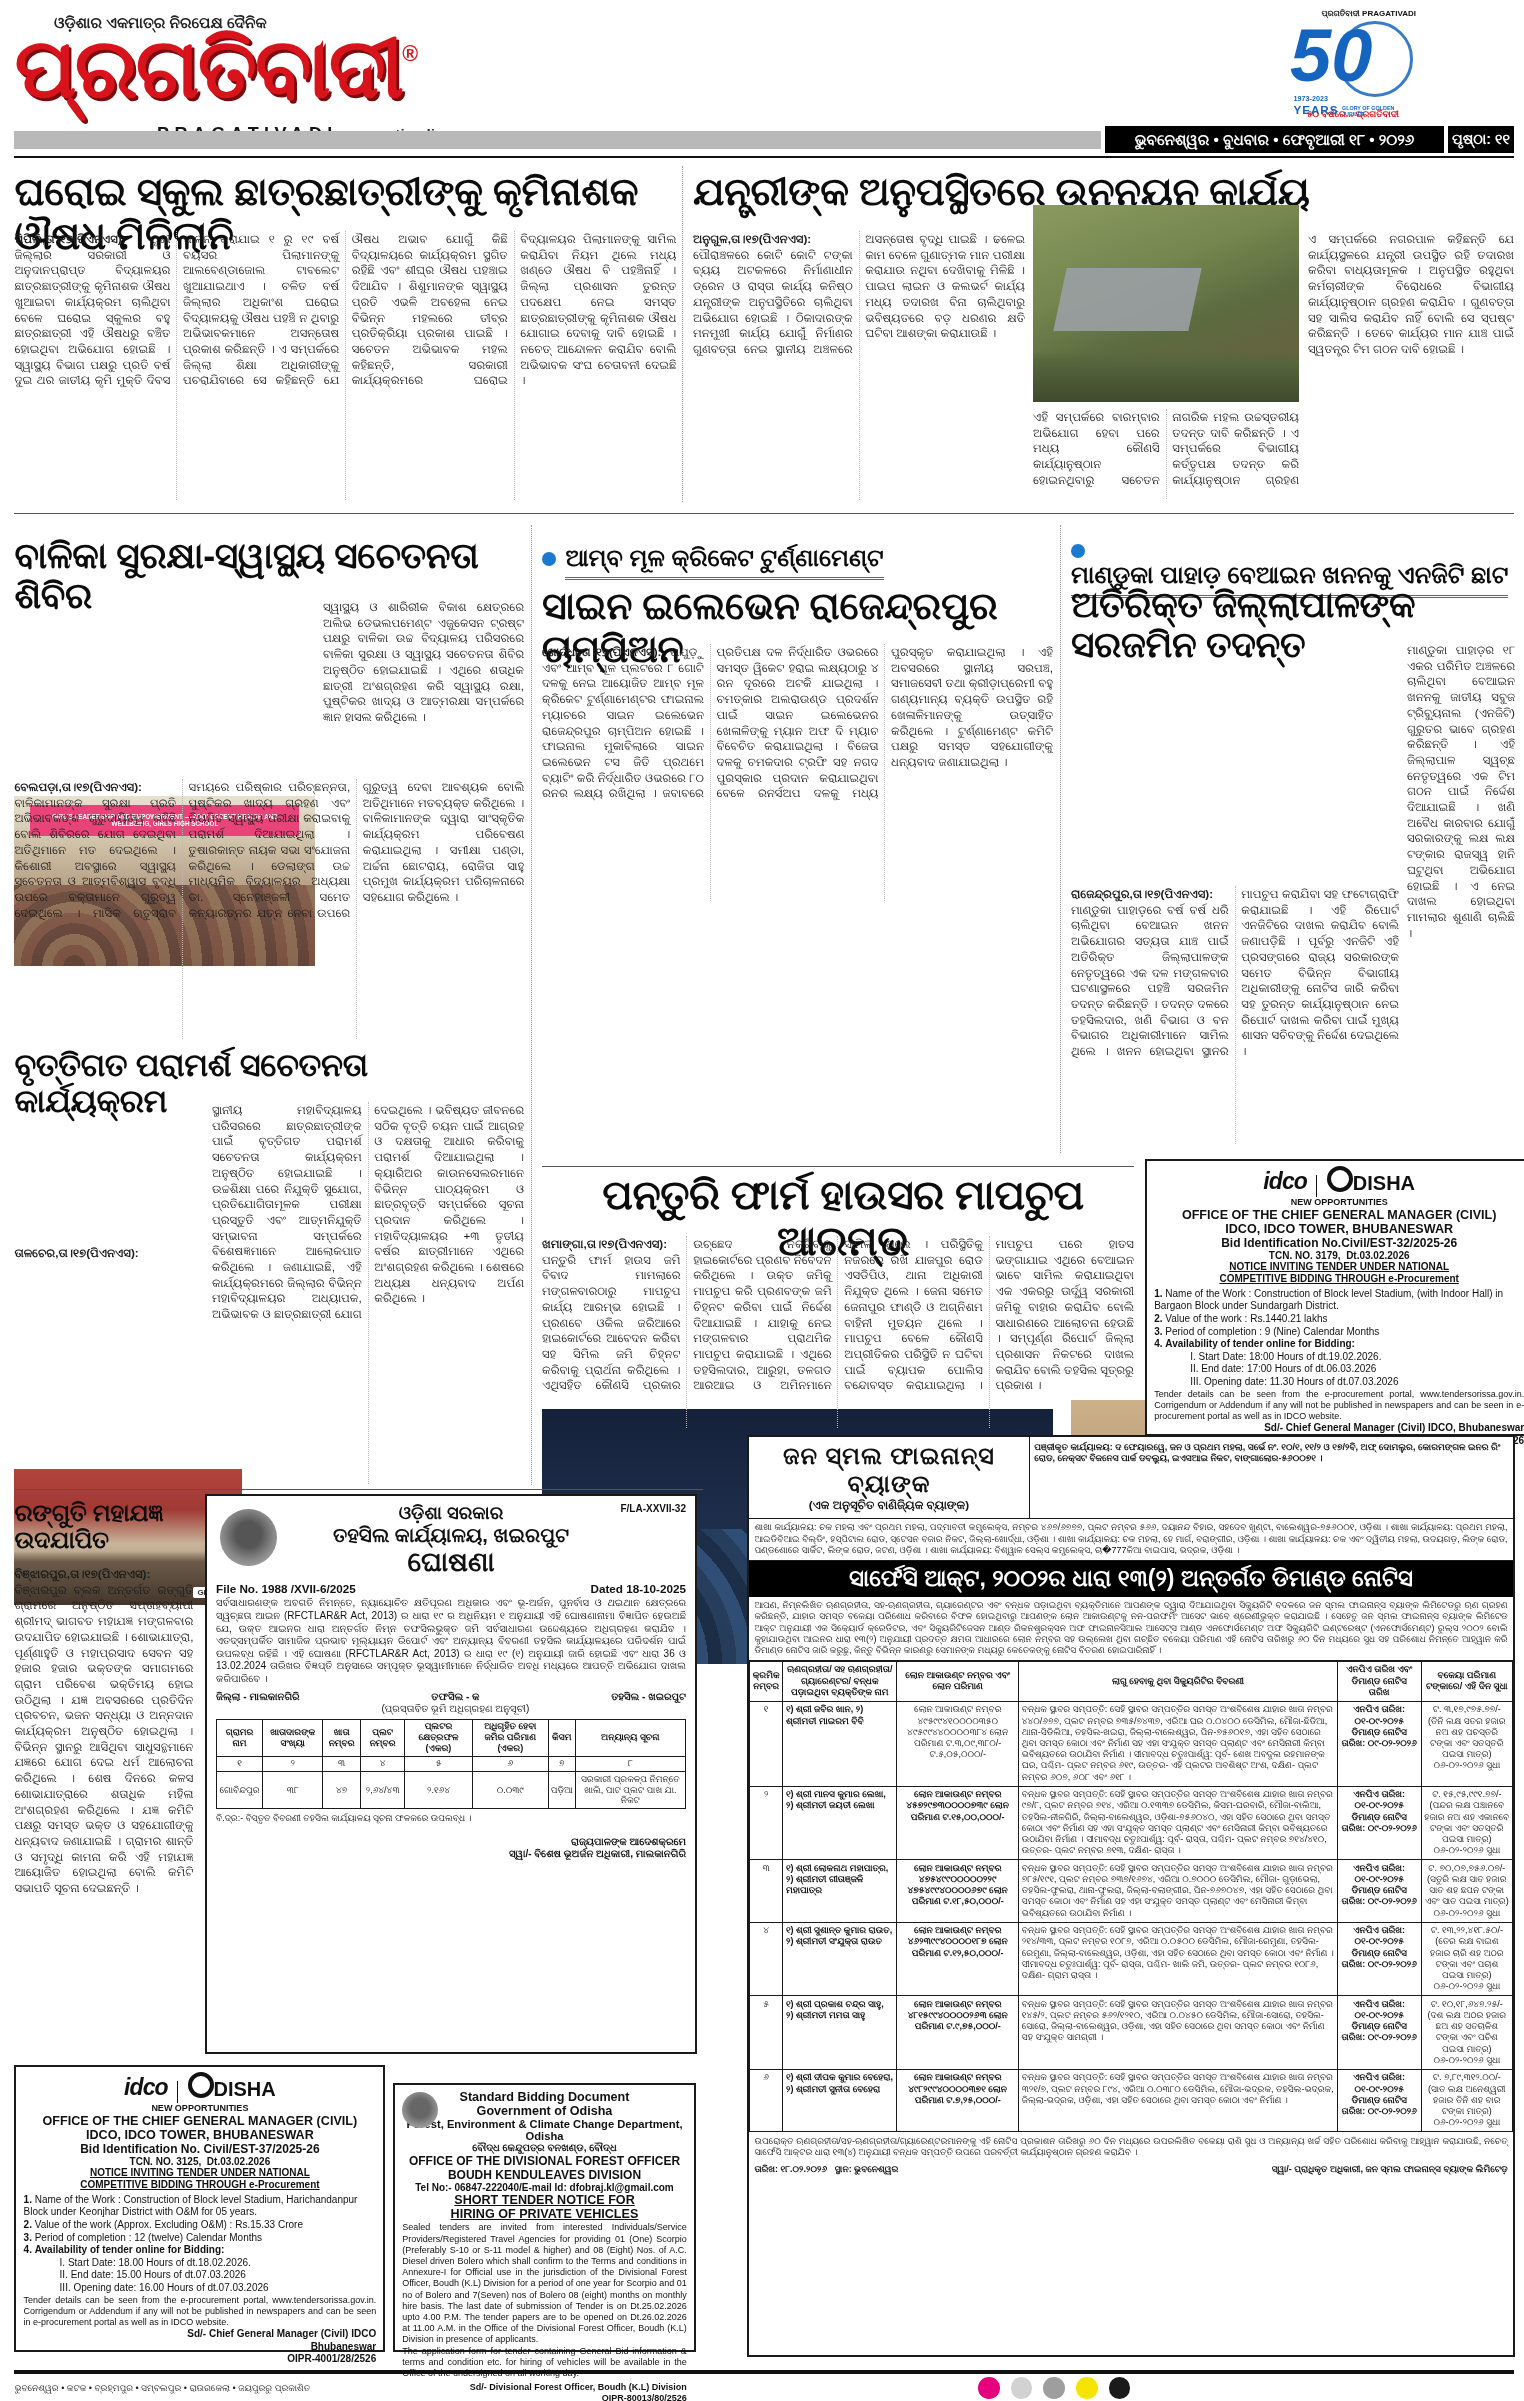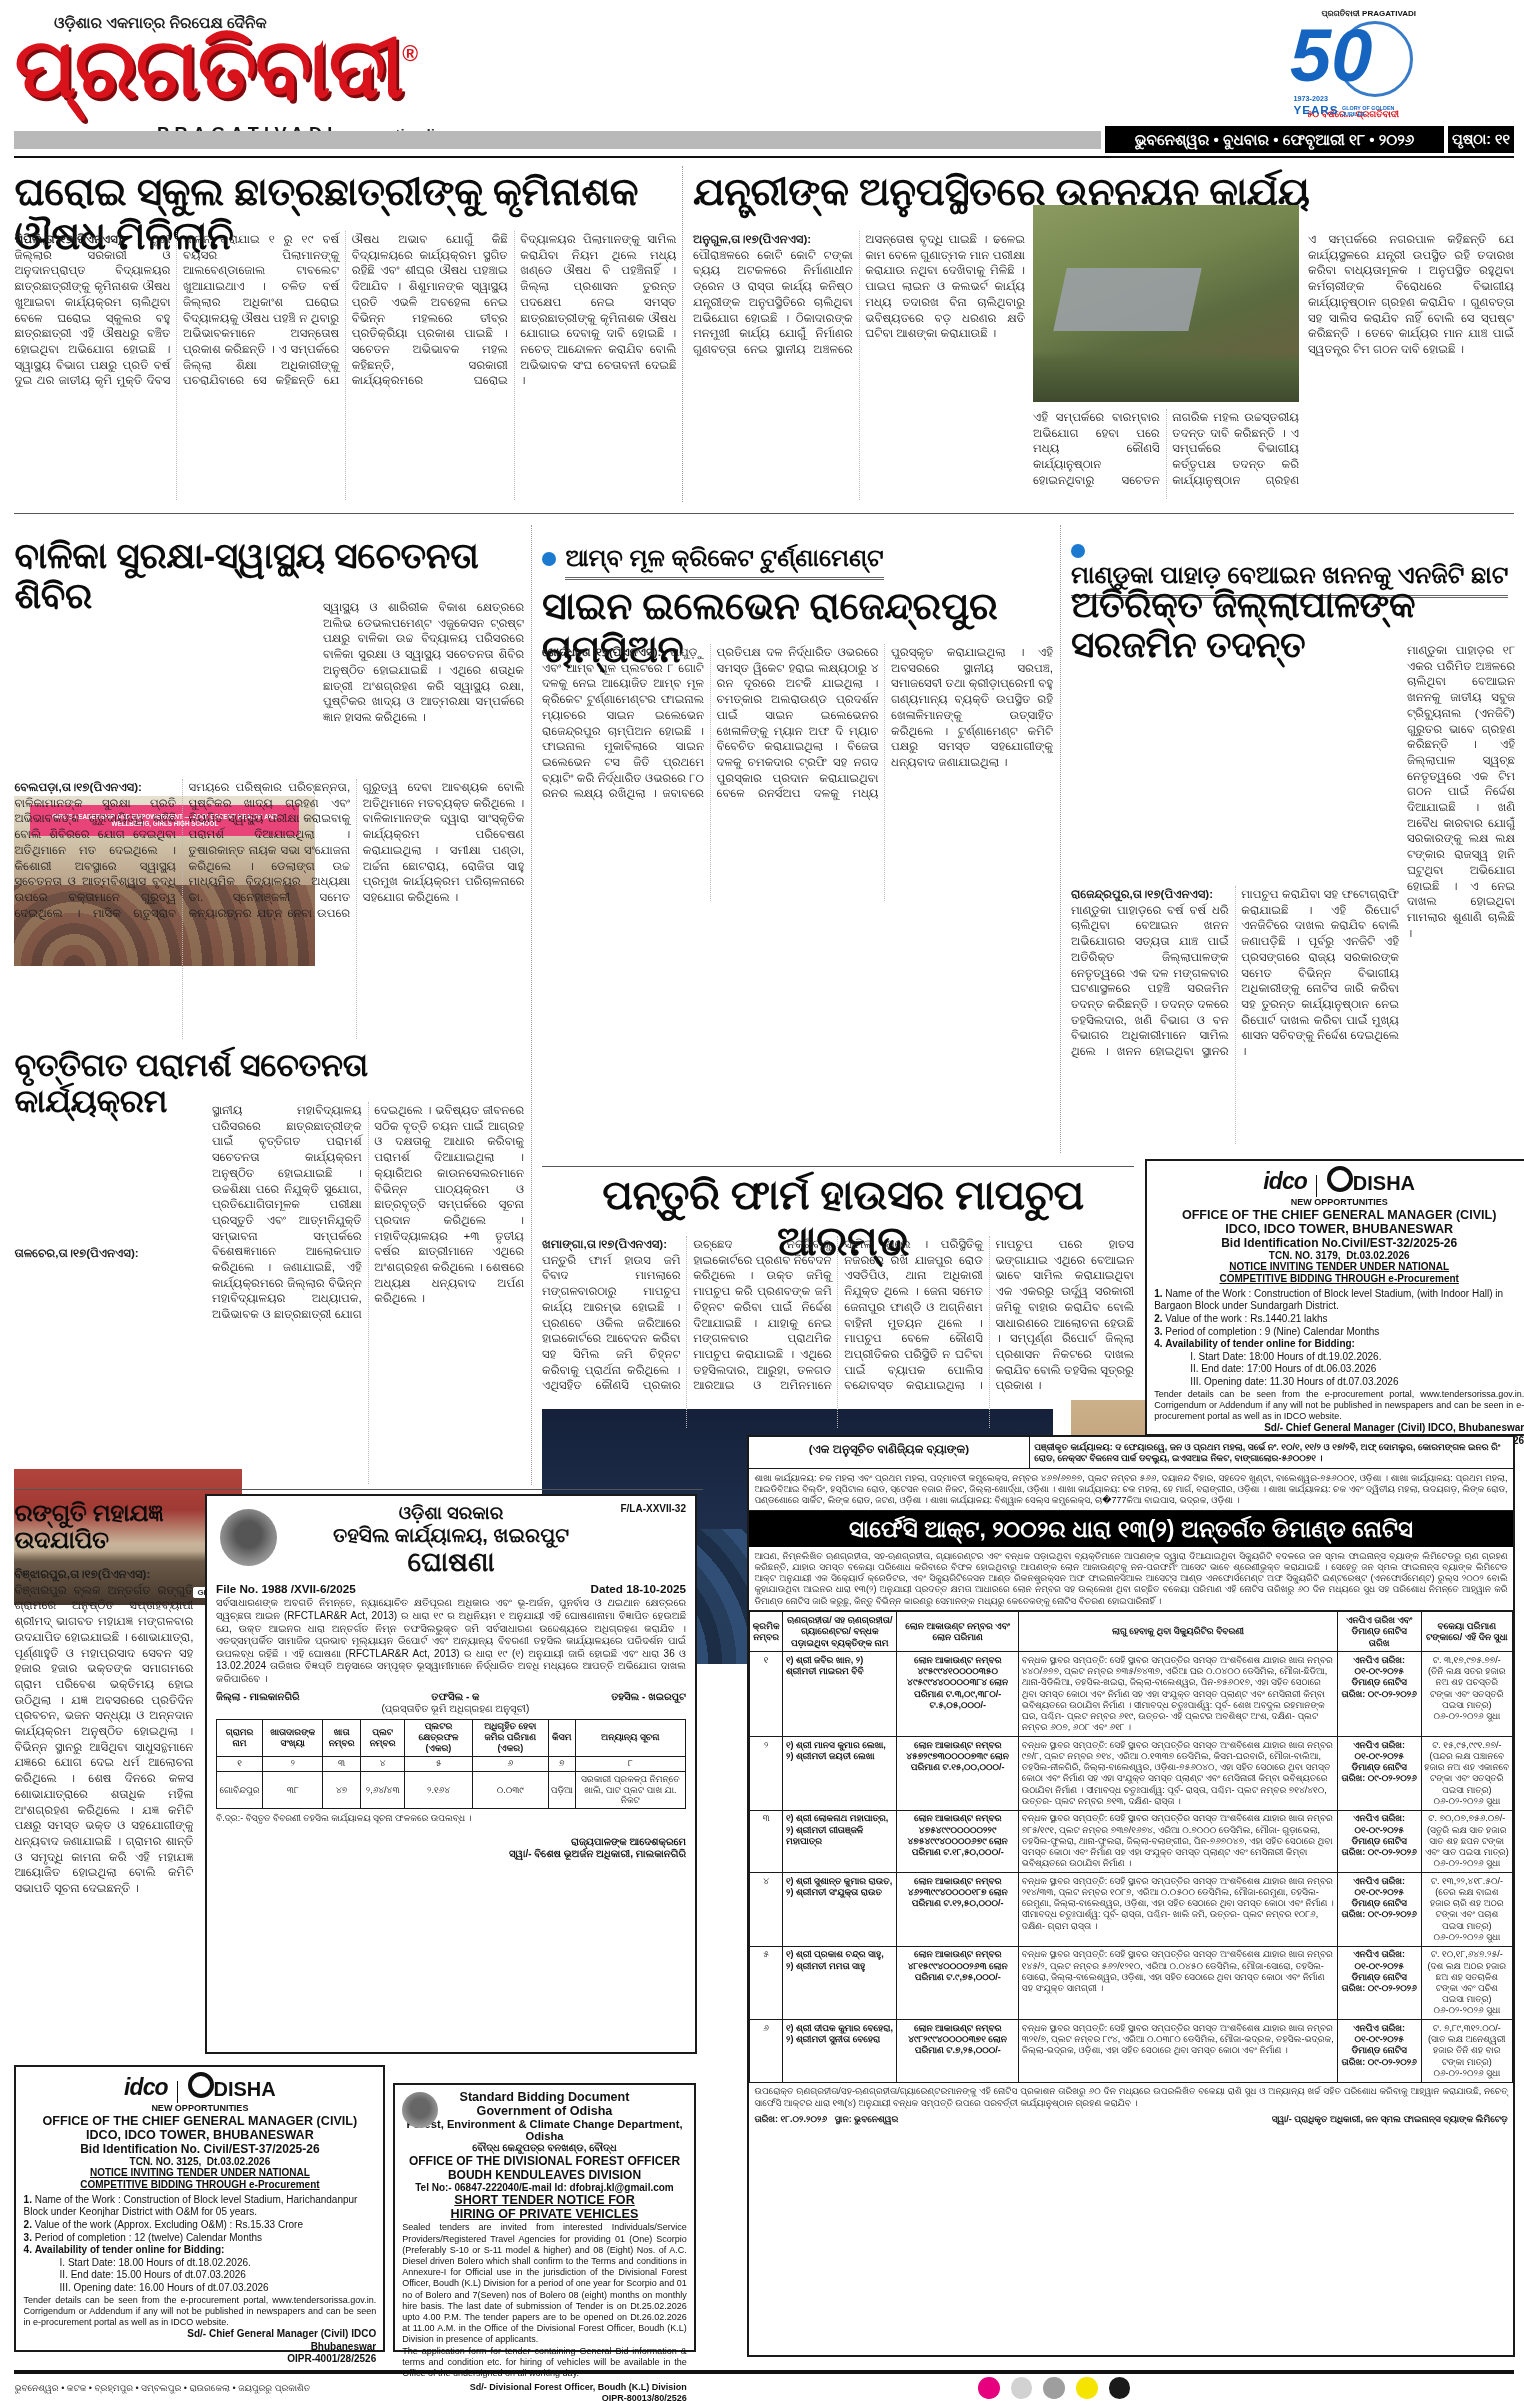--- a/index.html
+++ b/index.html
@@ -295,41 +295,42 @@
     <div class="notice-head" style="font-size:12.6px;text-decoration:underline;">HIRING OF PRIVATE VEHICLES</div>
     <div class="tiny" style="text-align:justify;margin-top:1.8px;">Sealed tenders are invited from interested Individuals/Service Providers/Registered Travel Agencies for providing 01 (One) Scorpio (Preferably S-10 or S-11 model &amp; higher) and 08 (Eight) Nos. of A.C. Diesel driven Bolero which shall confirm to the Terms and conditions in Annexure-I for Official use in the jurisdiction of the Divisional Forest Officer, Boudh (K.L) Division for a period of one year for Scorpio and 01 no of Bolero and 7(Seven) nos of Bolero  08 (eight) months on monthly hire basis. The last date of submission of Tender is on Dt.25.02.2026 upto 4.00 P.M. The tender papers are to be opened on Dt.26.02.2026 at 11.00 A.M. in the Office of the Divisional Forest Officer, Boudh (K.L) Division in presence of applicants.</div>
     <div class="tiny" style="text-align:justify;">The application form for tender containing General Bid information &amp; terms and condition etc. for hiring of vehicles will be available in the Office of the undersigned on all working day.</div>
     <div class="tiny" style="text-align:right;font-weight:bold;margin-top:2.7px;">Sd/- Divisional Forest Officer, Boudh (K.L) Division</div>
     <div class="tiny" style="text-align:right;font-weight:bold;">OIPR-80013/80/2526</div>
   </div>
 
   <div class="abs" style="left:747px;top:1435px;width:768px;height:922px;border:2.2px solid #1a1a1a;background:#fff;box-sizing:border-box;">
     <div style="display:flex;border-bottom:1.3px solid #1a1a1a;">
       <div style="width:269px;border-right:1.3px solid #1a1a1a;padding:5.4px;text-align:center;">
+        <div style="font-size:24px;font-weight:bold;letter-spacing:0.9px;">ଜନ ସ୍ମଲ ଫାଇନାନ୍ସ ବ୍ୟାଙ୍କ</div>
         <div style="font-size:11.7px;font-weight:bold;">(ଏକ ଅନୁସୂଚିତ ବାଣିଜ୍ୟିକ ବ୍ୟାଙ୍କ)</div>
       </div>
       <div class="tiny" style="flex:1;padding:4.5px;font-weight:bold;">ପଞ୍ଜୀକୃତ କାର୍ଯ୍ୟାଳୟ: ଦ ଫେୟାରୱେ, ଜନ ଓ ପ୍ରଥମ ମହଲା, ସର୍ଭେ ନଂ. ୧୦/୧, ୧୧/୨ ଓ ୧୭/୨ବି, ଅଫ୍ ଦୋମଲୁର, କୋରମଙ୍ଗଳ ଇନର ରିଂ ରୋଡ, ନେକ୍ସଟ ବିଜନେସ ପାର୍କ ଡବଲ୍ୟୁ, ଇଏସଆଇ ନିକଟ, ବାଙ୍ଗାଲୋର-୫୬୦୦୭୧ ।</div>
     </div>
     <div class="tiny" style="padding:3.6px 5.4px;border-bottom:1.3px solid #1a1a1a;text-align:justify;">ଶାଖା କାର୍ଯ୍ୟାଳୟ: ଚକ ମହଲା ଏବଂ ପ୍ରଥମ ମହଲା, ପଦ୍ମାବତୀ କମ୍ପ୍ଲେକ୍ସ, ନମ୍ବର ୪୬୭/୬୭୭୭, ପ୍ଲଟ ନମ୍ବର ୫୬୬, ଦୟାନନ୍ଦ ବିହାର, ସହଦେବ ଖୁଣ୍ଟା, ବାଲେଶ୍ୱର-୭୫୬୦୦୧, ଓଡ଼ିଶା । ଶାଖା କାର୍ଯ୍ୟାଳୟ: ପ୍ରଥମ ମହଲା, ଆଇଡିବିଆଇ ବିଲ୍ଡିଂ, ହସ୍ପିଟାଲ ରୋଡ, ସ୍ଟେସନ ବଜାର ନିକଟ, ଜିଲ୍ଲା-ଖୋର୍ଦ୍ଧା, ଓଡ଼ିଶା । ଶାଖା କାର୍ଯ୍ୟାଳୟ: ଚକ ମହଲା, ହେ ମାର୍ଗ, ବରାଙ୍ଗୀର, ଓଡ଼ିଶା । ଶାଖା କାର୍ଯ୍ୟାଳୟ: ଚକ ଏବଂ ଦ୍ୱିତୀୟ ମହଲା, ଉଦୟଗଡ଼, ଲିଙ୍କ ରୋଡ, ପଣ୍ଡଶୋରେ ସାର୍କିଟ, ଲିଙ୍କ ରୋଡ, ଜଟଣ, ଓଡ଼ିଶା । ଶାଖା କାର୍ଯ୍ୟାଳୟ: ବିଶ୍ୱାଳ ସେଲ୍ସ କମ୍ପ୍ଲେକ୍ସ, ଚା�777ଳିଆ ବାଇପାସ, ଭଦ୍ରକ, ଓଡ଼ିଶା ।</div>
     <div class="blackbar" style="height:36px;font-size:23px;">ସାର୍ଫେସି ଆକ୍ଟ, ୨୦୦୨ର ଧାରା ୧୩(୨) ଅନ୍ତର୍ଗତ ଡିମାଣ୍ଡ ନୋଟିସ</div>
     <div class="tiny" style="padding:3.6px 5.4px;text-align:justify;border-bottom:1.3px solid #1a1a1a;">ଆପଣ, ନିମ୍ନଲିଖିତ ଋଣଗ୍ରହୀତା, ସହ-ଋଣଗ୍ରହୀତା, ଗ୍ୟାରେଣ୍ଟର ଏବଂ ବନ୍ଧକ ପଡ଼ାଇଥିବା ବ୍ୟକ୍ତିମାନେ ଆପଣଙ୍କ ଦ୍ୱାରା ଦିଆଯାଇଥିବା ସିକ୍ୟୁରିଟି ବଦଳରେ ଜନ ସ୍ମଲ ଫାଇନାନ୍ସ ବ୍ୟାଙ୍କ ଲିମିଟେଡରୁ ଋଣ ଗ୍ରହଣ କରିଛନ୍ତି, ଯାହାର ସମସ୍ତ ବକେୟା ପରିଶୋଧ କରିବାରେ ବିଫଳ ହୋଇଥିବାରୁ ଆପଣଙ୍କ ଲୋନ ଆକାଉଣ୍ଟକୁ ନନ-ପରଫର୍ମିଂ ଆସେଟ ଭାବେ ଶ୍ରେଣୀଭୁକ୍ତ କରାଯାଇଛି । ସେହେତୁ ଜନ ସ୍ମଲ ଫାଇନାନ୍ସ ବ୍ୟାଙ୍କ ଲିମିଟେଡ ଆକ୍ଟ ଅନୁଯାୟୀ ଏକ ସିକ୍ୟୋର୍ଡ କ୍ରେଡିଟର, ଏବଂ ସିକ୍ୟୁରିଟିଜେସନ ଆଣ୍ଡ ରିକନଷ୍ଟ୍ରକ୍ସନ ଅଫ ଫାଇନାନସିଆଲ ଆସେଟ୍ସ ଆଣ୍ଡ ଏନଫୋର୍ସମେଣ୍ଟ ଅଫ ସିକ୍ୟୁରିଟି ଇଣ୍ଟରେଷ୍ଟ (ଏନଫୋର୍ସମେଣ୍ଟ) ରୁଲ୍ସ ୨୦୦୨ ବୋଲି କୁହାଯାଉଥିବା ଆଇନର ଧାରା ୧୩(୨) ଅନୁଯାୟୀ ପ୍ରଦତ୍ତ କ୍ଷମତା ଆଧାରରେ ଲୋନ ନମ୍ବର ସହ ଉଲ୍ଲେଖ ଥିବା ଗଚ୍ଛିତ ବକେୟା ପରିମାଣ ଏହି ନୋଟିସ ତାରିଖରୁ ୬୦ ଦିନ ମଧ୍ୟରେ ସୁଧ ସହ ପରିଶୋଧ ନିମନ୍ତେ ଆହ୍ୱାନ କରି ଡିମାଣ୍ଡ ନୋଟିସ ଜାରି କରୁଛୁ, କିନ୍ତୁ ବିଭିନ୍ନ କାରଣରୁ ସେମାନଙ୍କ ମଧ୍ୟରୁ କେତେକଙ୍କୁ ନୋଟିସ ବିତରଣ ହୋଇପାରିନାହିଁ ।</div>
     <table class="bank-table" style="width:100%;">
       <tbody>
           <tr>
         <th style="width:4%;">କ୍ରମିକ ନମ୍ବର</th>
         <th style="width:15%;">ଋଣଗ୍ରହୀତା/ ସହ ଋଣଗ୍ରହୀତା/ଗ୍ୟାରେଣ୍ଟର/ ବନ୍ଧକ ପଡ଼ାଇଥିବା ବ୍ୟକ୍ତିଙ୍କ ନାମ</th>
         <th style="width:16%;">ଲୋନ ଆକାଉଣ୍ଟ ନମ୍ବର ଏବଂ ଲୋନ ପରିମାଣ</th>
         <th style="width:42%;">ଲାଗୁ ହେବାକୁ ଥିବା ସିକ୍ୟୁରିଟିର ବିବରଣୀ</th>
         <th style="width:11%;">ଏନପିଏ ତାରିଖ ଏବଂ ଡିମାଣ୍ଡ ନୋଟିସ ତାରିଖ</th>
         <th style="width:12%;">ବକେୟା ପରିମାଣ ଟଙ୍କାରେ/ ଏହି ଦିନ ସୁଧା</th>
       </tr>
       <tr>
         <td style="text-align:center;">୧</td>
         <td style="font-weight:bold;">୧) ଶ୍ରୀ ଜବିର ଖାନ, ୨) ଶ୍ରୀମତୀ ମାଇରମ ବିବି</td>
-        <td style="text-align:center;font-weight:bold;">ଲୋନ ଆକାଉଣ୍ଟ ନମ୍ବର ୪୯୫୯୯୪୧୦୦୦୦୩୫୦ ୪୯୫୯୯୪୪୦୦୦୦୩୮୪ ଲୋନ ପରିମାଣ ଟ.୩,୦୯,୩୮୦/- ଟ.୫,୦୫,୦୦୦/-</td>
+        <td style="text-align:center;font-weight:normal;">ଲୋନ ଆକାଉଣ୍ଟ ନମ୍ବର ୪୯୫୯୯୪୧୦୦୦୦୩୫୦ ୪୯୫୯୯୪୪୦୦୦୦୩୮୪ ଲୋନ ପରିମାଣ ଟ.୩,୦୯,୩୮୦/- ଟ.୫,୦୫,୦୦୦/-</td>
         <td>ବନ୍ଧକ ସ୍ଥାବର ସମ୍ପତ୍ତି: ସେହି ସ୍ଥାବର ସମ୍ପତ୍ତିର ସମସ୍ତ ଅଂଶବିଶେଷ ଯାହାର ଖାତା ନମ୍ବର ୪୪୦/୬୭୭, ପ୍ଲଟ ନମ୍ବର ୭୩୫/୭୪୩୭, ଏରିଆ ଘର ୦.୦୪୦୦ ଡେସିମିଲ, ମୌଜା-ଛିଡିଆ, ଥାନା-ସିଡିଲିଆ, ତହସିଲ-ଖଇରା, ଜିଲ୍ଲା-ବାଲେଶ୍ୱର, ପିନ-୭୫୬୦୧୭, ଏହା ସହିତ ସେଠାରେ ଥିବା ସମସ୍ତ କୋଠା ଏବଂ ନିର୍ମାଣ ସହ ଏହା ସଂଯୁକ୍ତ ସମସ୍ତ ପ୍ଲାଣ୍ଟ ଏବଂ ମେସିନାରୀ କିମ୍ବା ଭବିଷ୍ୟତରେ ଉଠାଯିବା ନିର୍ମାଣ । ସୀମାବଦ୍ଧ ଚତୁଃପାର୍ଶ୍ୱ: ପୂର୍ବ- ଶେଖ ଅବଦୁଲ ରହମାନଙ୍କ ଘର, ପଶ୍ଚିମ- ପ୍ଲଟ ନମ୍ବର ୬୧୯, ଉତ୍ତର- ଏହି ପ୍ଲଟର ଅବଶିଷ୍ଟ ଅଂଶ, ଦକ୍ଷିଣ- ପ୍ଲଟ ନମ୍ବର ୬୦୭, ୬୦୮ ଏବଂ ୬୧୮ ।</td>
         <td style="text-align:center;font-weight:bold;">ଏନପିଏ ତାରିଖ: ୦୧-୦୯-୨୦୨୫ ଡିମାଣ୍ଡ ନୋଟିସ ତାରିଖ: ୦୯-୦୨-୨୦୨୬</td>
         <td style="text-align:center;">ଟ. ୩,୧୭,୯୭୫.୭୭/- (ତିନି ଲକ୍ଷ ସତର ହଜାର ନଅ ଶହ ପଚସ୍ତରି ଟଙ୍କା ଏବଂ ସତସ୍ତରି ପଇସା ମାତ୍ର) ୦୬-୦୨-୨୦୨୬ ସୁଧା</td>
       </tr>
       <tr>
         <td style="text-align:center;">୨</td>
         <td style="font-weight:bold;">୧) ଶ୍ରୀ ମାନସ କୁମାର ଲେଖା, ୨) ଶ୍ରୀମତୀ ଜୟତୀ ଲେଖା</td>
         <td style="text-align:center;font-weight:bold;">ଲୋନ ଆକାଉଣ୍ଟ ନମ୍ବର ୪୫୭୨୯୭୩୦୦୦୦୭୩୯ ଲୋନ ପରିମାଣ ଟ.୧୫,୦୦,୦୦୦/-</td>
         <td>ବନ୍ଧକ ସ୍ଥାବର ସମ୍ପତ୍ତି: ସେହି ସ୍ଥାବର ସମ୍ପତ୍ତିର ସମସ୍ତ ଅଂଶବିଶେଷ ଯାହାର ଖାତା ନମ୍ବର ୯୭/୮, ପ୍ଲଟ ନମ୍ବର ୭୧୪, ଏରିଆ ୦.୧୩୩୭ ଡେସିମିଲ, କିସମ-ଘରବାରି, ମୌଜା-ବାଲିଆ, ତହସିଲ-ନୀଳଗିରି, ଜିଲ୍ଲା-ବାଲେଶ୍ୱର, ଓଡ଼ିଶା-୭୫୬୦୪୦, ଏହା ସହିତ ସେଠାରେ ଥିବା ସମସ୍ତ କୋଠା ଏବଂ ନିର୍ମାଣ ସହ ଏହା ସଂଯୁକ୍ତ ସମସ୍ତ ପ୍ଲାଣ୍ଟ ଏବଂ ମେସିନାରୀ କିମ୍ବା ଭବିଷ୍ୟତରେ ଉଠାଯିବା ନିର୍ମାଣ । ସୀମାବଦ୍ଧ ଚତୁଃପାର୍ଶ୍ୱ: ପୂର୍ବ- ରାସ୍ତା, ପଶ୍ଚିମ- ପ୍ଲଟ ନମ୍ବର ୭୧୪/୪୧୦, ଉତ୍ତର- ପ୍ଲଟ ନମ୍ବର ୭୧୩, ଦକ୍ଷିଣ- ରାସ୍ତା ।</td>
         <td style="text-align:center;font-weight:bold;">ଏନପିଏ ତାରିଖ: ୦୧-୦୯-୨୦୨୫ ଡିମାଣ୍ଡ ନୋଟିସ ତାରିଖ: ୦୯-୦୨-୨୦୨୬</td>

